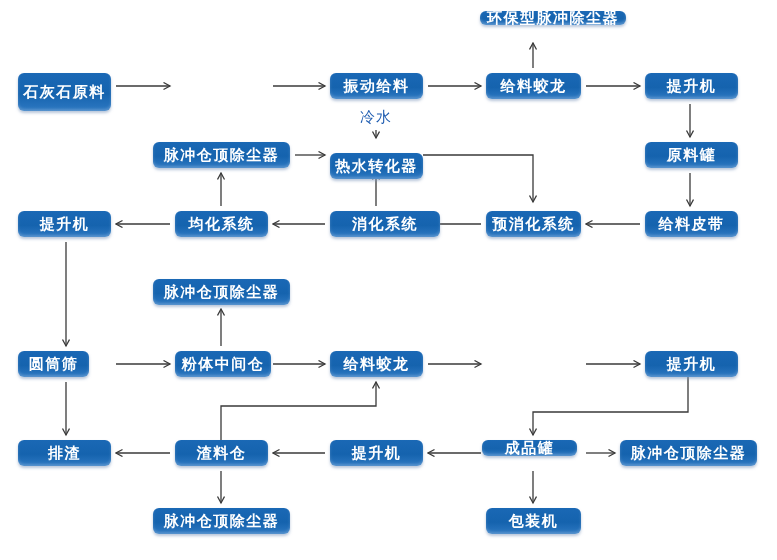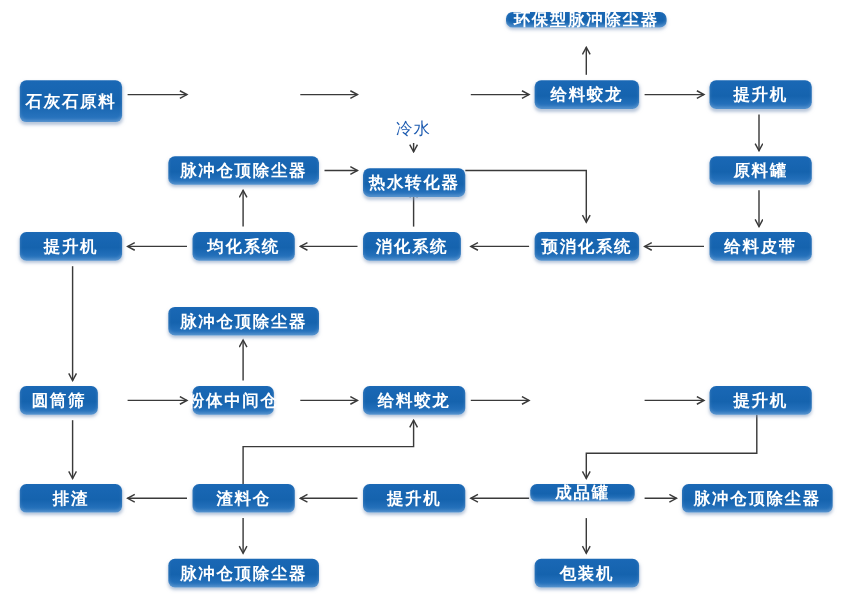--- a/index.html
+++ b/index.html
@@ -65,42 +65,43 @@
     <path d="M688 377 V412 H533 V435" marker-end="url(#ah)"></path>
     <path d="M221 440 V406 H376 V382" marker-end="url(#ah)"></path>
     <path d="M481 453 H428" marker-end="url(#ah)"></path>
     <path d="M325 453 H273" marker-end="url(#ah)"></path>
     <path d="M170 453 H116" marker-end="url(#ah)"></path>
     <path d="M221 471 V503" marker-end="url(#ah)"></path>
     <path d="M586 453 H615" marker-end="url(#ah)"></path>
     <path d="M533 471 V503" marker-end="url(#ah)"></path>
   </svg>
 
-  <div class="node" style="left:460px;top:11px;width:146px;height:14px">环保型脉冲除尘器</div>
+  <div class="node" style="left:480px;top:11px;width:146px;height:14px">环保型脉冲除尘器</div>
 
   <div class="node" style="left:18px;top:73px;width:93px;height:38px">石灰石原料</div>
+  <div class="node" style="left:330px;top:73px;width:93px;height:26px">振动给料</div>
   <div class="node" style="left:486px;top:73px;width:95px;height:26px">给料蛟龙</div>
   <div class="node" style="left:645px;top:73px;width:93px;height:26px">提升机</div>
 
   <div class="free-label" style="left:352px;top:108px;width:48px">冷水</div>
 
   <div class="node" style="left:153px;top:142px;width:137px;height:26px">脉冲仓顶除尘器</div>
   <div class="node" style="left:330px;top:153px;width:93px;height:26px">热水转化器</div>
   <div class="node" style="left:645px;top:142px;width:93px;height:26px">原料罐</div>
 
   <div class="node" style="left:18px;top:211px;width:93px;height:26px">提升机</div>
   <div class="node" style="left:175px;top:211px;width:93px;height:26px">均化系统</div>
-  <div class="node" style="left:330px;top:211px;width:89px;height:26px">消化系统</div>
+  <div class="node" style="left:330px;top:211px;width:110px;height:26px">消化系统</div>
   <div class="node" style="left:486px;top:211px;width:95px;height:26px">预消化系统</div>
   <div class="node" style="left:645px;top:211px;width:93px;height:26px">给料皮带</div>
 
   <div class="node" style="left:153px;top:279px;width:137px;height:26px">脉冲仓顶除尘器</div>
 
   <div class="node" style="left:18px;top:351px;width:71px;height:26px">圆筒筛</div>
-  <div class="node" style="left:175px;top:351px;width:74px;height:26px">粉体中间仓</div>
+  <div class="node" style="left:175px;top:351px;width:96px;height:26px">粉体中间仓</div>
   <div class="node" style="left:330px;top:351px;width:93px;height:26px">给料蛟龙</div>
   <div class="node" style="left:645px;top:351px;width:93px;height:26px">提升机</div>
 
   <div class="node" style="left:18px;top:440px;width:93px;height:26px">排渣</div>
   <div class="node" style="left:175px;top:440px;width:93px;height:26px">渣料仓</div>
   <div class="node" style="left:330px;top:440px;width:93px;height:26px">提升机</div>
   <div class="node" style="left:482px;top:440px;width:95px;height:16px">成品罐</div>
   <div class="node" style="left:620px;top:440px;width:137px;height:26px">脉冲仓顶除尘器</div>
 
   <div class="node" style="left:153px;top:508px;width:137px;height:26px">脉冲仓顶除尘器</div>

